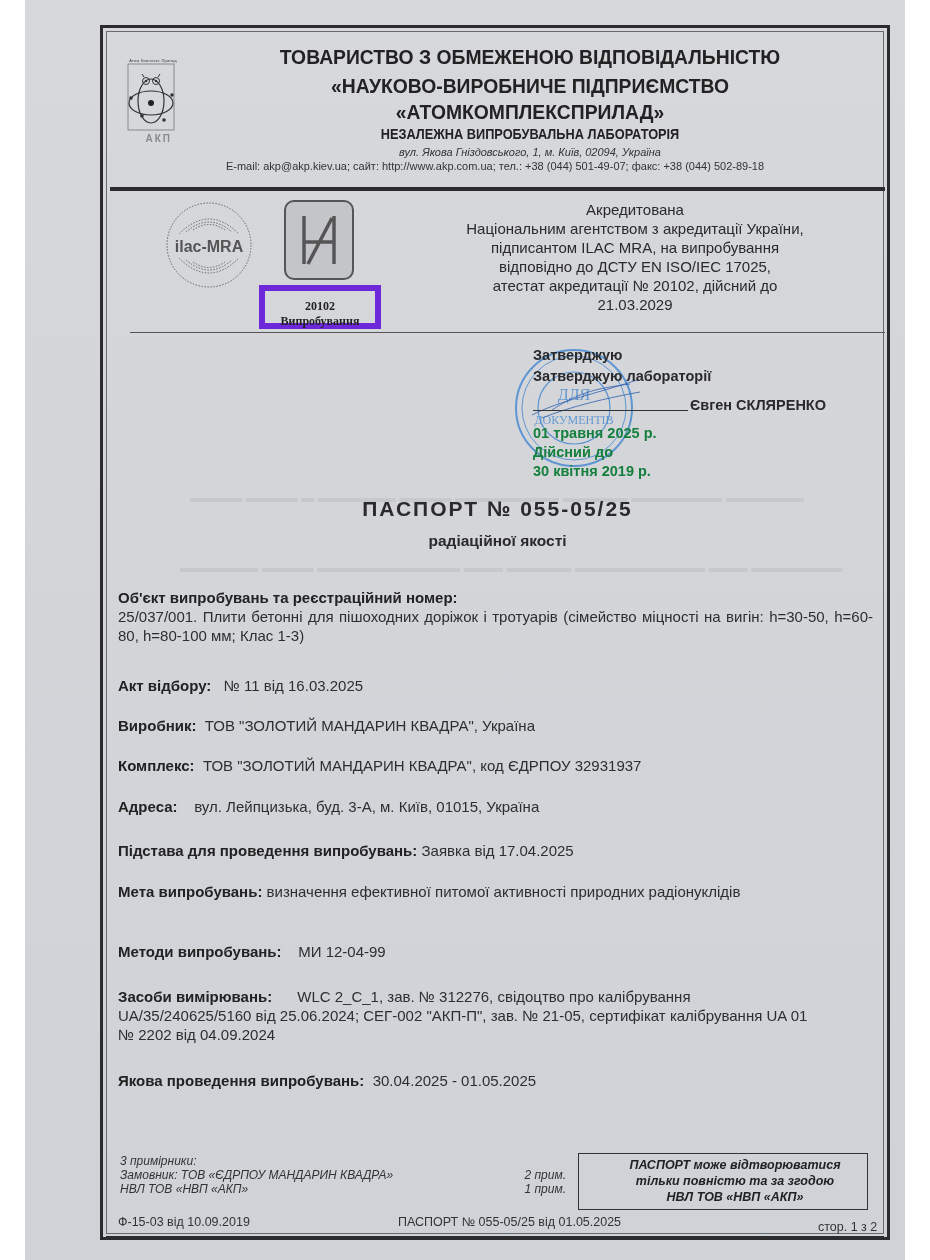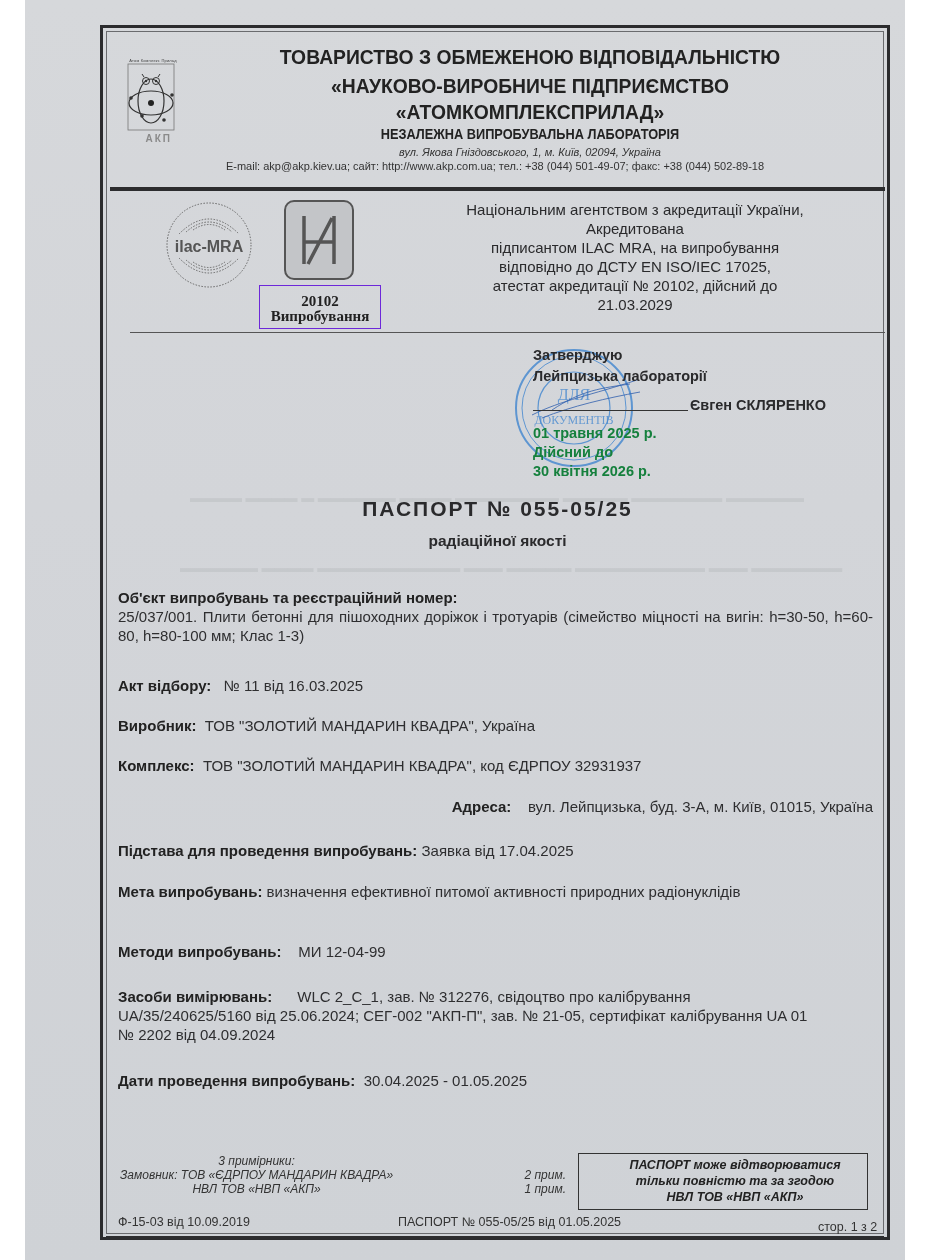--- a/index.html
+++ b/index.html
@@ -29,21 +29,21 @@
   .h-line1 { left:180px; top:45px; width:700px; text-align:center; font-size:21px; font-weight:bold; color:#222; transform:scaleX(0.92); transform-origin:center; }
   .h-line2 { left:180px; top:74px; width:700px; text-align:center; font-size:21px; font-weight:bold; color:#222; transform:scaleX(0.92); }
   .h-line3 { left:180px; top:100px; width:700px; text-align:center; font-size:21px; font-weight:bold; color:#222; transform:scaleX(0.92); }
   .h-line4 { left:180px; top:126px; width:700px; text-align:center; font-size:14.5px; font-weight:bold; color:#222; transform:scaleX(0.88); }
   .h-addr { left:180px; top:146px; width:700px; text-align:center; font-size:11px; font-style:italic; color:#333; }
   .h-contacts { left:110px; top:160px; width:770px; text-align:center; font-size:11px; color:#333; }
   .thick-rule { left:110px; top:187px; width:775px; height:4px; background:#2c2c2e; }
 
   .ilac { left:160px; top:200px; width:98px; height:90px; }
   .ua-logo { left:284px; top:200px; width:70px; height:80px; border:2px solid #555; border-radius:10px; background:#c3c5c8; box-sizing:border-box; }
-  .acc-box { left:259px; top:285px; width:122px; height:44px; border:1px solid #6d28d9; box-sizing:border-box; font-family:"Liberation Serif", serif; font-weight:bold; font-size:15px; text-align:center; color:#222; padding-top:8px; line-height:15px; }
+  .acc-box { left:259px; top:285px; width:122px; height:44px; border:6px solid #6d28d9; box-sizing:border-box; font-family:"Liberation Serif", serif; font-weight:bold; font-size:12px; text-align:center; color:#222; padding-top:8px; line-height:15px; }
   .accred { left:400px; top:200px; width:470px; text-align:center; font-size:15px; line-height:19px; color:#2a2a2c; }
   .thin-rule { left:130px; top:332px; width:755px; height:1px; background:#555; }
 
   
   .stamp { left:512px; top:340px; width:130px; height:135px; }
   .approve { left:533px; top:345px; font-size:14.5px; font-weight:bold; color:#2a2a2c; line-height:21px; }
   .sig-line { left:533px; top:410px; width:155px; height:1px; background:#333; }
   .signer { left:690px; top:397px; font-size:14.5px; font-weight:bold; color:#2a2a2c; }
   .approve-date { left:533px; top:424px; font-size:14.5px; font-weight:bold; color:#15803d; line-height:19px; }
 
@@ -52,21 +52,21 @@
   
   .title { left:110px; top:497px; width:775px; text-align:center; font-size:21px; font-weight:bold; letter-spacing:2px; color:#2a2a2c; }
   .subtitle { left:110px; top:524px; width:775px; text-align:center; font-size:15.5px; font-weight:bold; color:#2a2a2c;margin-top:8px; }
 
   
   .fld { left:118px; width:755px; font-size:15px; line-height:19px; color:#2e2e30; }
   .fld b { font-weight:bold; color:#222; }
   .justify { text-align:justify; }
 
   
-  .copies { left:120px; top:1154px; font-size:12px; font-style:italic; line-height:14px; color:#333;text-align:center; }
+  .copies { left:120px; top:1154px; font-size:12px; font-style:italic; line-height:14px; color:#333; }
   .copies-count { left:509px; top:1168px; font-size:12px; font-style:italic; line-height:14px; color:#333; text-align:right; width:57px; }
   .repro-box { left:578px; top:1153px; width:290px; height:57px; border:1.5px solid #333; box-sizing:border-box; text-align:center; font-size:12.5px; font-weight:bold; font-style:italic; line-height:16px; color:#222; padding-top:3px;padding-left:24px; }
   .form-code { left:118px; top:1215px; font-size:12.5px; color:#333; }
   .footer-pass { left:398px; top:1215px; font-size:12.5px; color:#333; }
   .page-num { left:818px; top:1220px; font-size:12.5px; color:#333; }
   .bottom-rule { left:106px; top:1236px; width:778px; height:3px; background:#2c2c2e; }
 </style>
 </head>
 <body>
 
@@ -118,49 +118,49 @@
 <div class="abs ua-logo">
   <svg width="66" height="76" viewBox="0 0 66 76">
     <path d="M18 14 L18 62 M48 14 L48 62 M18 40 L48 40 M22 62 L46 16" stroke="#555" stroke-width="3.5" fill="none"></path>
   </svg>
 </div>
 <div class="abs acc-box">
   <div>20102</div>
   <div>Випробування</div>
 </div>
 <div class="abs accred">
+  <div>Акредитована</div>
   <div>Національним агентством з акредитації України,</div>
-  <div>Акредитована</div>
   <div>підписантом ILAC MRA, на випробування</div>
   <div>відповідно до ДСТУ EN ISO/IEC 17025,</div>
   <div>атестат акредитації № 20102, дійсний до</div>
   <div>21.03.2029</div>
 </div>
 <div class="abs thin-rule"></div>
 
 <svg class="abs stamp" viewBox="0 0 130 135">
   <g fill="none" stroke="#4a8bd0" opacity="0.85">
     <circle cx="62" cy="68" r="58" stroke-width="2"></circle>
     <circle cx="62" cy="68" r="52" stroke-width="1"></circle>
     <circle cx="62" cy="68" r="36" stroke-width="1.2"></circle>
   </g>
   <text x="62" y="60" text-anchor="middle" font-family="Liberation Serif, serif" font-size="16" fill="#4a8bd0" opacity="0.8">ДЛЯ</text>
   <text x="62" y="84" text-anchor="middle" font-family="Liberation Serif, serif" font-size="12" fill="#4a8bd0" opacity="0.8">ДОКУМЕНТІВ</text>
   <path d="M20 75 C50 60, 80 55, 125 40 M30 78 C60 66, 95 58, 128 52 M40 70 C70 50, 90 48, 118 44" stroke="#2f5fae" stroke-width="1" fill="none" opacity="0.8"></path>
 </svg>
 <div class="abs approve">
   <div>Затверджую</div>
-  <div>Лейпцизька лабораторії</div>
+  <div>Затверджую лабораторії</div>
 </div>
 <div class="abs sig-line"></div>
 <div class="abs signer">Євген СКЛЯРЕНКО</div>
 <div class="abs approve-date">
   <div>01 травня 2025 р.</div>
   <div>Дійсний до</div>
-  <div>30 квітня 2026 р.</div>
+  <div>30 квітня 2019 р.</div>
 </div>
 
 <div class="abs title">ПАСПОРТ № 055-05/25</div>
 <div class="abs subtitle">радіаційної якості</div>
 
 <div class="abs fld" style="top:588px;">
   <div><b>Об'єкт випробувань та реєстраційний номер:</b></div>
   <div class="justify">25/037/001. Плити бетонні для пішоходних доріжок і тротуарів (сімейство міцності на вигін: h=30-50, h=60-80, h=80-100 мм; Клас 1-3)</div>
 </div>
 
@@ -172,21 +172,21 @@
 <div class="abs fld" style="top:716px;">
   <b>Виробник:</b>&nbsp;
   <span>ТОВ "ЗОЛОТИЙ МАНДАРИН КВАДРА", Україна</span>
 </div>
 
 <div class="abs fld" style="top:756px;">
   <b>Комплекс:</b>&nbsp;
   <span>ТОВ "ЗОЛОТИЙ МАНДАРИН КВАДРА", код ЄДРПОУ 32931937</span>
 </div>
 
-<div class="abs fld" style="top:797px;text-align:right;">
+<div class="abs fld" style="top:797px;">
   <b>Адреса:</b>&nbsp;&nbsp;&nbsp;
   <span>вул. Лейпцизька, буд. 3-А, м. Київ, 01015, Україна</span>
 </div>
 
 <div class="abs fld" style="top:841px;">
   <b>Підстава для проведення випробувань:</b>
   <span>Заявка від 17.04.2025</span>
 </div>
 
 <div class="abs fld" style="top:882px;width:640px;">
@@ -198,21 +198,21 @@
   <b>Методи випробувань:</b>&nbsp;&nbsp;&nbsp;
   <span>МИ 12-04-99</span>
 </div>
 
 <div class="abs fld" style="top:987px;width:700px;">
   <b>Засоби вимірювань:</b>&nbsp;&nbsp;&nbsp;&nbsp;&nbsp;
   <span>WLC 2_C_1, зав. № 312276, свідоцтво про калібрування UA/35/240625/5160 від 25.06.2024; СЕГ-002 "АКП-П", зав. № 21-05, сертифікат калібрування UA 01 № 2202 від 04.09.2024</span>
 </div>
 
 <div class="abs fld" style="top:1071px;">
-  <b>Дати проведення випробувань:</b>&nbsp;
+  <b>Якова проведення випробувань:</b>&nbsp;
   <span>30.04.2025 - 01.05.2025</span>
 </div>
 
 <div class="abs copies">
   <div>3 примірники:</div>
   <div>Замовник: ТОВ «ЄДРПОУ МАНДАРИН КВАДРА»</div>
   <div>НВЛ ТОВ «НВП «АКП»</div>
 </div>
 <div class="abs copies-count">
   <div>2 прим.</div>

